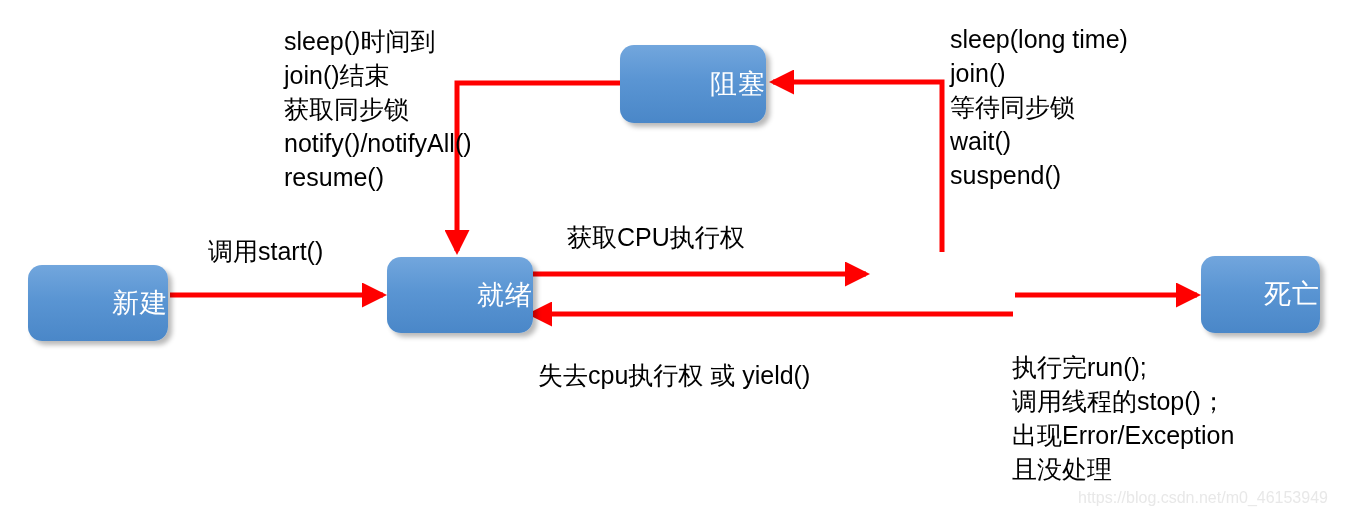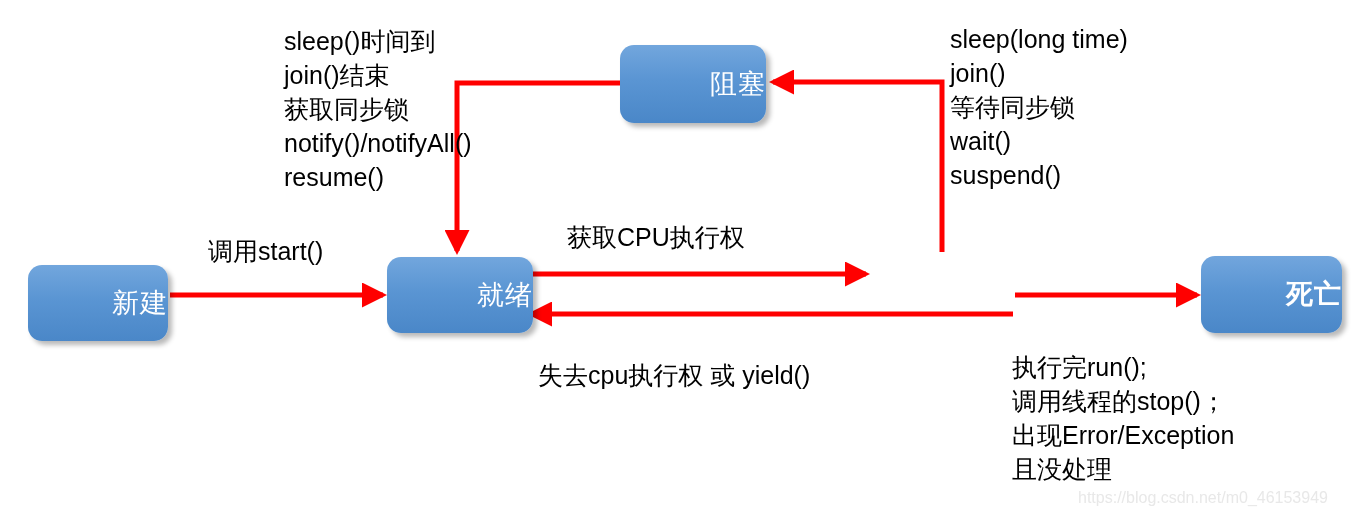--- a/index.html
+++ b/index.html
@@ -48,21 +48,21 @@
     font-size: 27px;
     line-height: 1;
     letter-spacing: 1px;
     white-space: nowrap;
   }
 
   #box-new      { left: 28px;   top: 257px; width: 140px; height: 76px; margin-top: 8px; }
   #box-ready    { left: 387px;  top: 257px; width: 140px; height: 76px; padding-left: 6px; }
   #box-blocked  { left: 620px;  top: 45px;  width: 146px; height: 78px; }
   #box-running  { left: 870px;  top: 256px; width: 143px; height: 77px; }
-  #box-dead     { left: 1201px; top: 256px; width: 141px; height: 77px; font-weight: bold; }
+  #box-dead     { left: 1201px; top: 256px; width: 119px; height: 77px; }
 
   
   .label {
     position: absolute;
     font-size: 25px;
     line-height: 1.36;
     color: #000000;
     white-space: pre;
     z-index: 4;
   }

